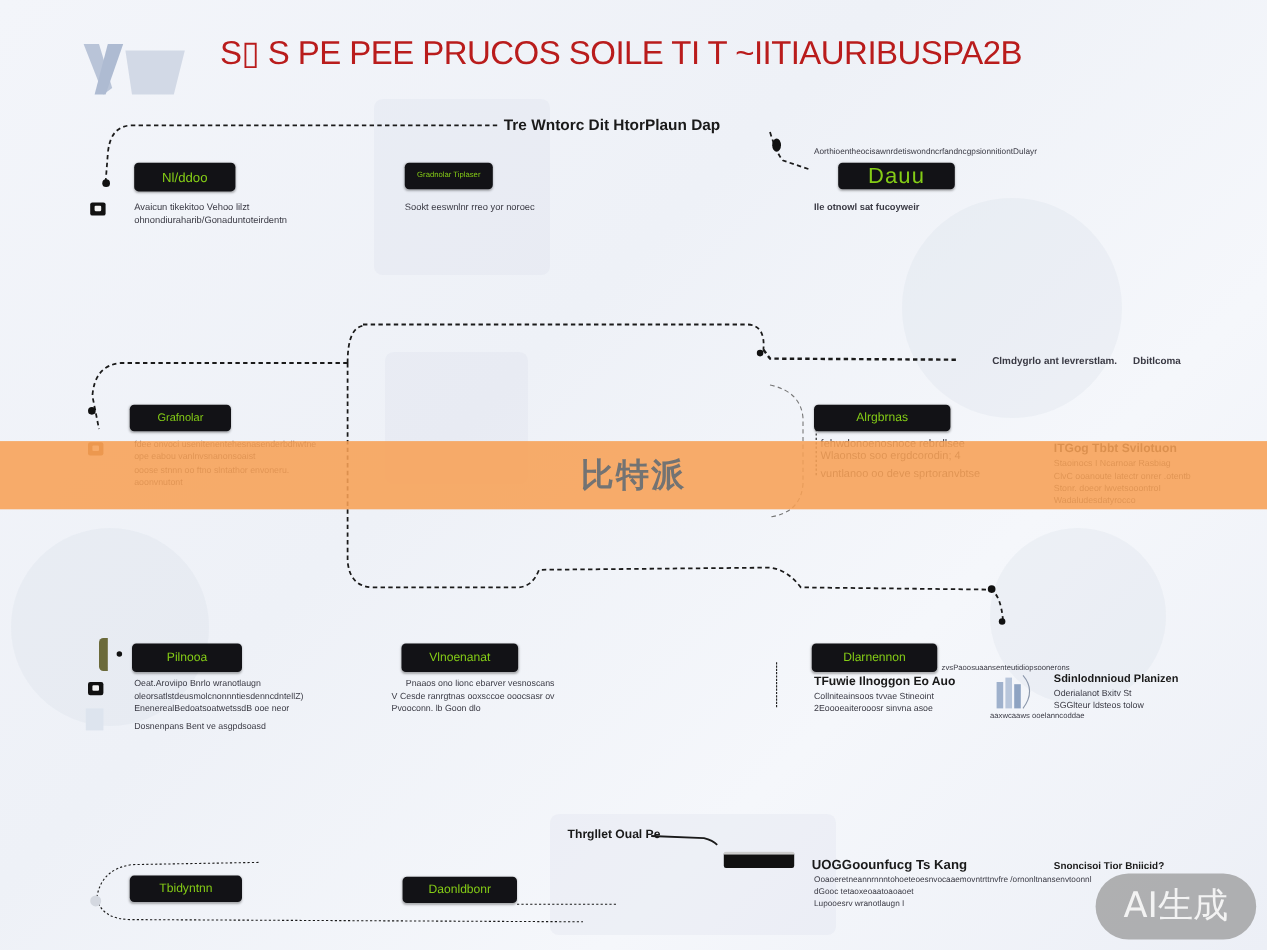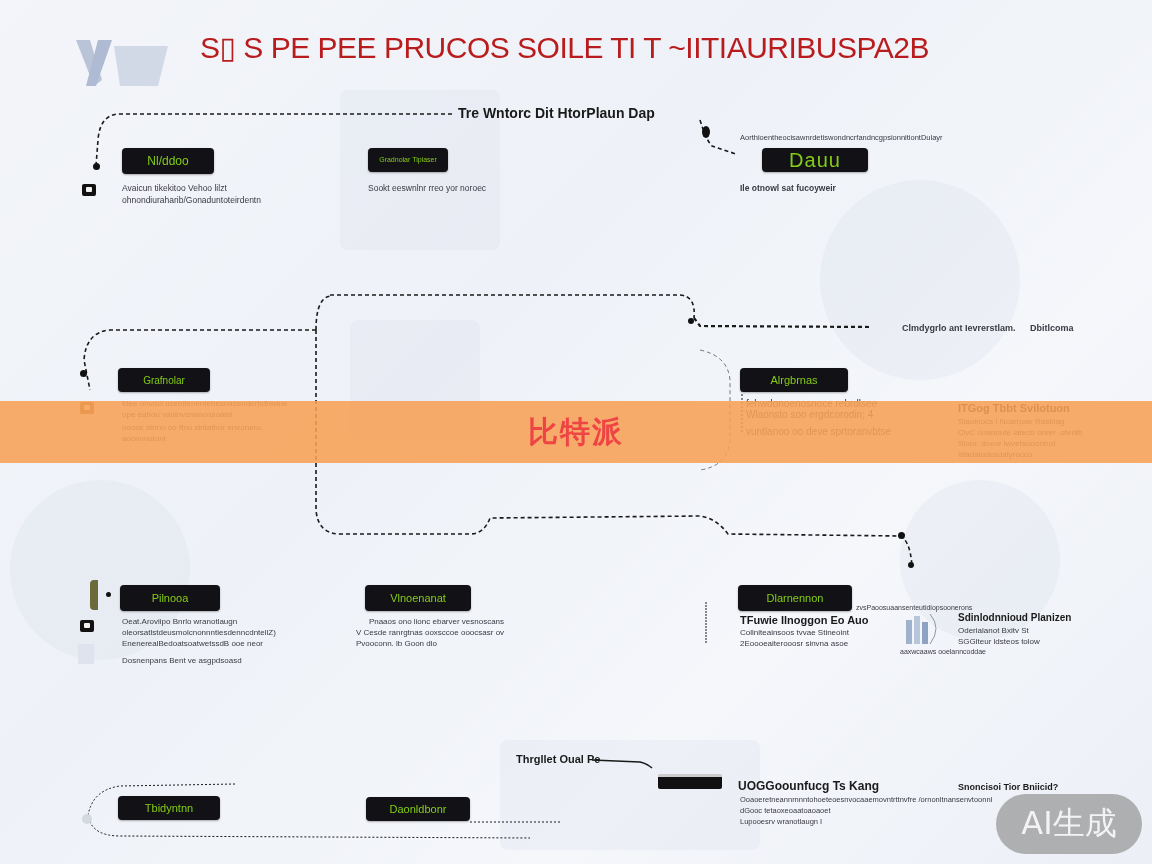--- a/index.html
+++ b/index.html
@@ -26,21 +26,21 @@
   .desc { position:absolute; font-size:8.5px; color:#3a3a44; line-height:12px; white-space:nowrap; }
   .heading { position:absolute; font-size:11px; font-weight:700; color:#1a1a1a; white-space:nowrap; }
   .icon-sq { position:absolute; width:14px; height:12px; background:#111; border-radius:2px; }
   .icon-sq::after { content:""; position:absolute; left:4px; top:3px; width:6px; height:5px; background:#f2f2f2; border-radius:1px; }
   .dot { position:absolute; width:7px; height:7px; background:#111; border-radius:50%; }
   svg.lines { position:absolute; left:0; top:0; }
   .banner {
     left:0; top:401px; width:1152px; height:62px; background:rgba(247,160,85,0.88);
     display:flex; align-items:center; justify-content:center;
   }
-  .banner-text { color:#ef4444; font-size:30px; font-weight:700; letter-spacing:2px; font-family:"DejaVu Sans", sans-serif; }
+  .banner-text { color:#737373; font-size:30px; font-weight:700; letter-spacing:2px; font-family:"DejaVu Sans", sans-serif; }
   .watermark {
     left:996px; top:794px; width:146px; height:60px; border-radius:30px;
     background:rgba(150,150,150,0.72); display:flex; align-items:center; justify-content:center;
   }
   .watermark-text { color:rgba(255,255,255,0.85); font-size:32px; font-family:"DejaVu Sans", sans-serif; }
 </style>
 </head>
 <body>
 
 <div class="bg-shape" style="left:820px;top:180px;width:200px;height:200px;"></div>
@@ -115,21 +115,21 @@
 
 <div class="icon-sq" style="left:80px;top:402px;background:#9a5a20;"></div>
 <div class="pill" style="left:118px;top:368px;width:92px;height:24px;font-size:10px;">Grafnolar</div>
 <div class="desc" style="left:122px;top:398px;font-size:8px;line-height:11px;">
   <div>fdee onvoci usenitenentehesnasenderbdhwtne</div>
     <div>ope eabou vanlnvsnanonsoaist</div>
   <div style="margin-top:2px;">ooose stnnn oo ftno slntathor envoneru.</div>
     <div>aoonvnutont</div>
 </div>
 
-<div class="pill" style="left:740px;top:368px;width:108px;height:24px;">Alrgbrnas</div>
+<div class="pill" style="left:740px;top:368px;width:124px;height:24px;">Alrgbrnas</div>
 <div class="desc" style="left:746px;top:398px;font-size:10px;line-height:11px;">
   <div>fehwdonoenosnoce rebrdlsee</div>
     <div>Wlaonsto soo ergdcorodin; 4</div>
   <div style="margin-top:6px;">vuntlanoo oo deve sprtoranvbtse</div>
 </div>
 
 <div class="heading" style="left:958px;top:402px;">ITGog Tbbt Svilotuon</div>
 <div class="desc" style="left:958px;top:416px;font-size:8px;line-height:11px;">
   <div>Staoinocs I Ncarnoar Rasbiag</div>
     <div>ClvC ooanoute latectr onrer .otentb</div>

